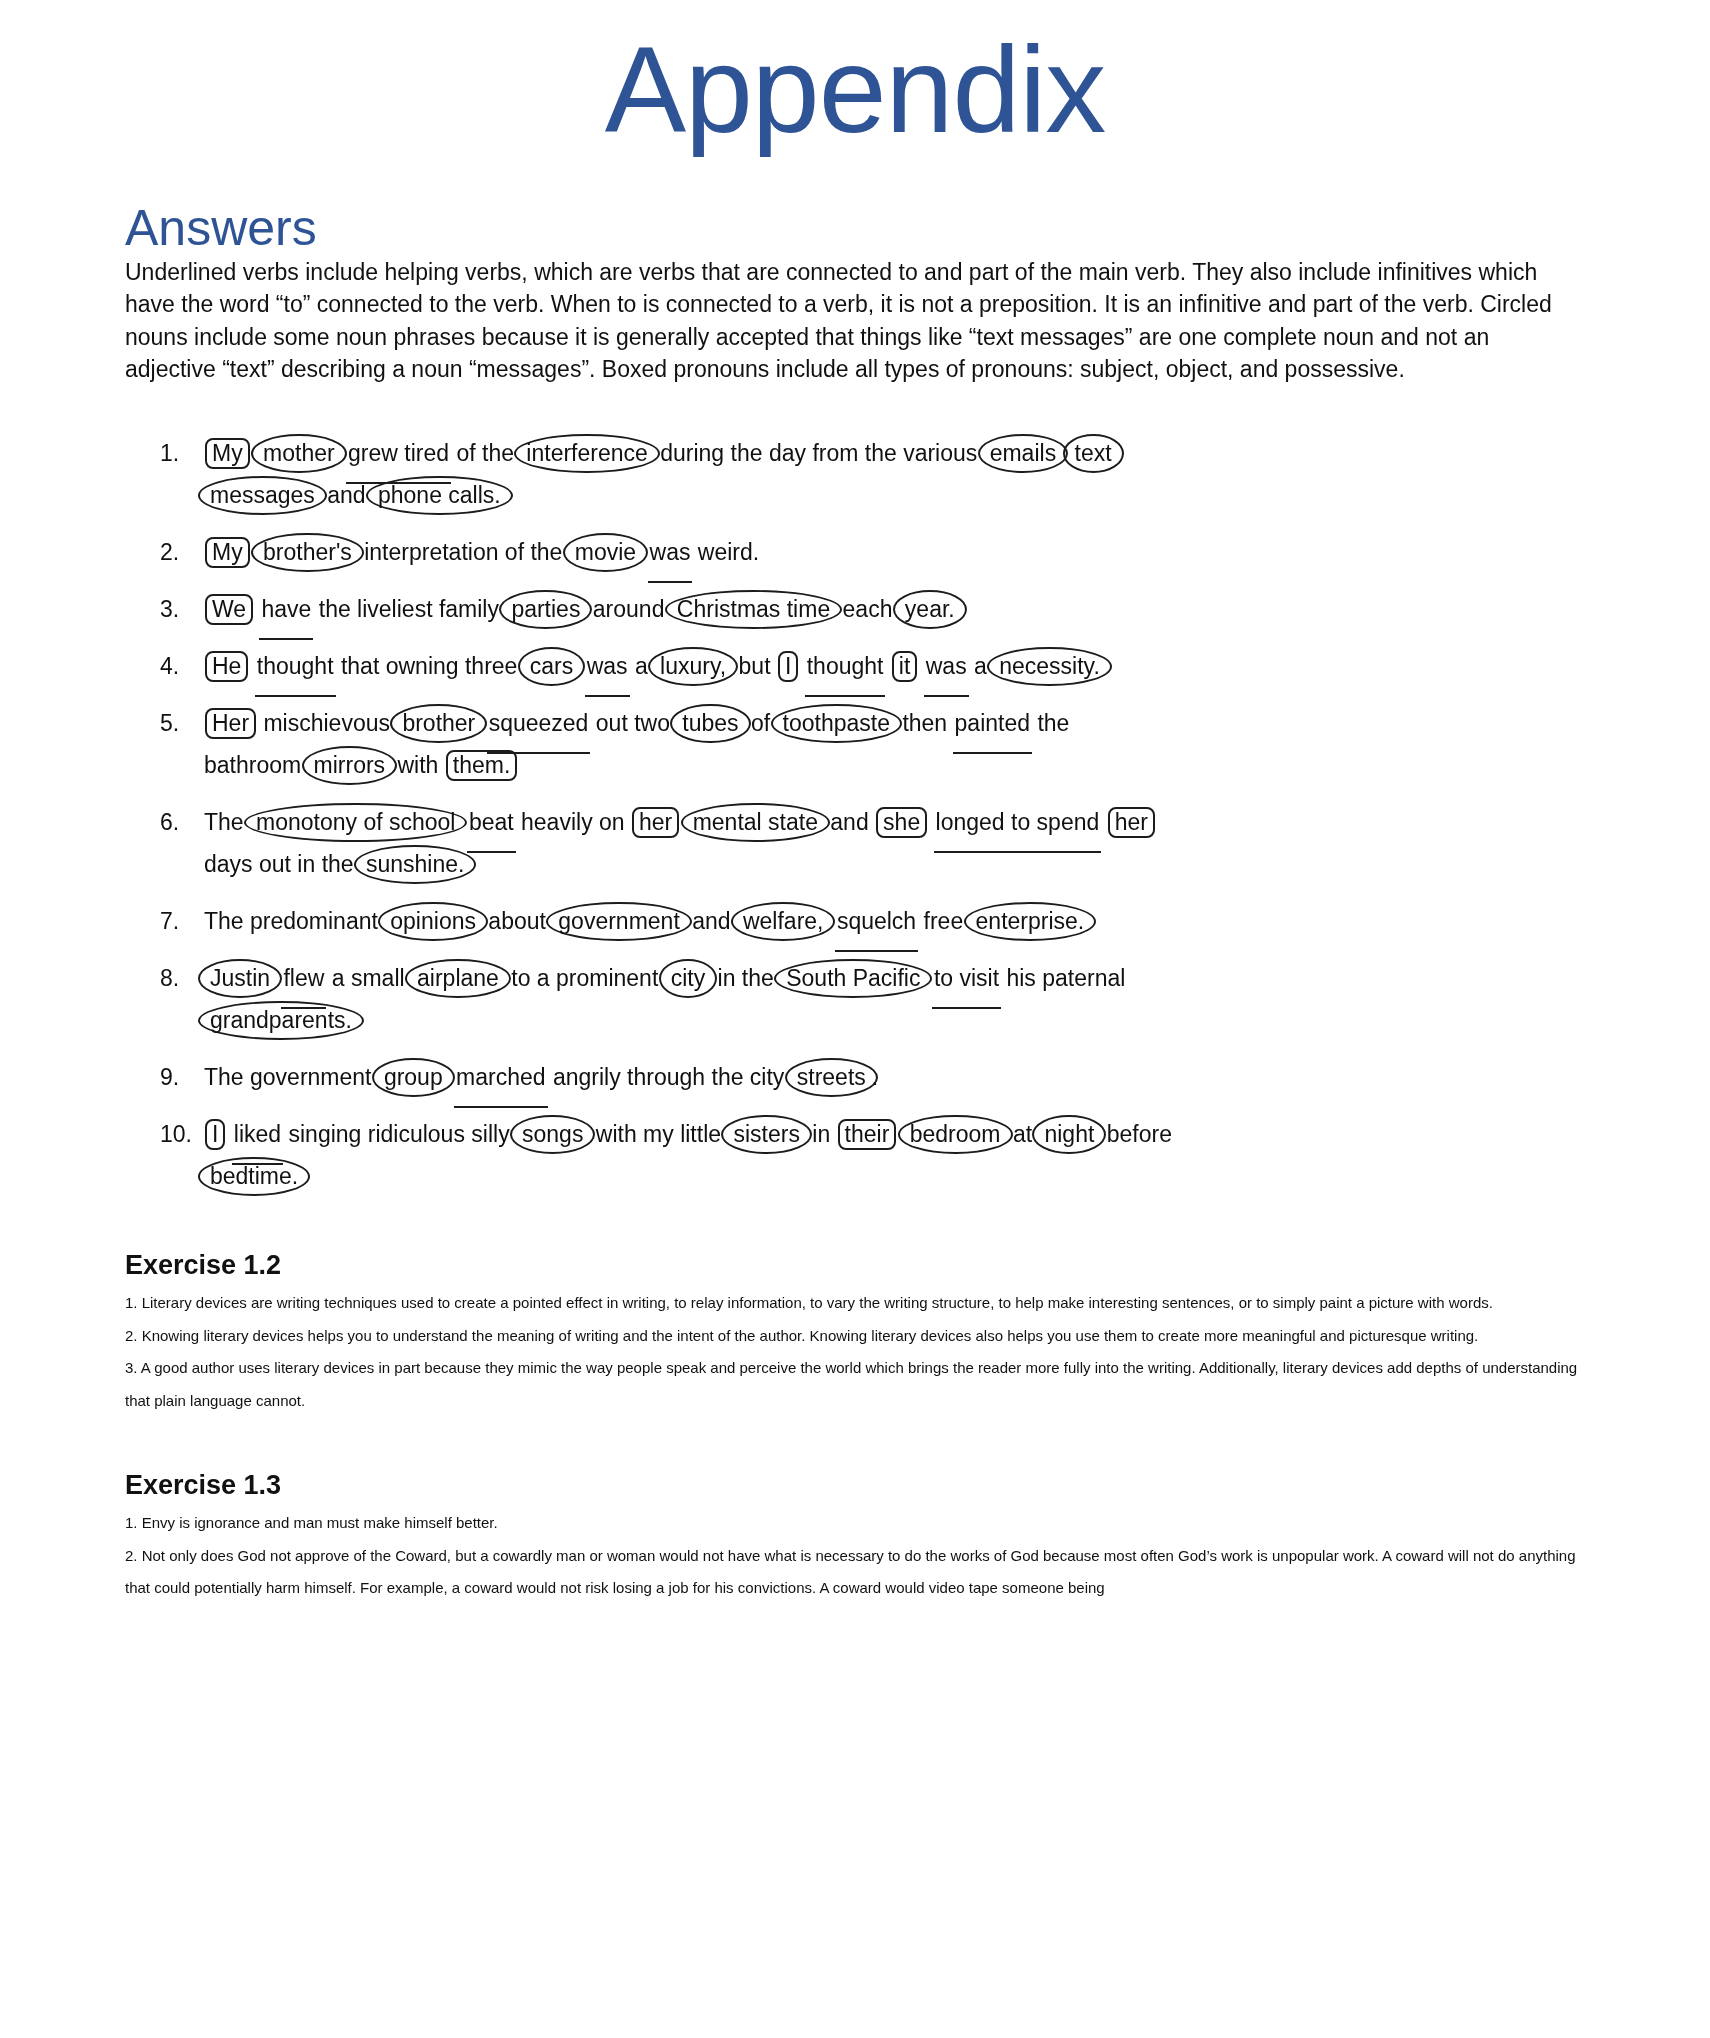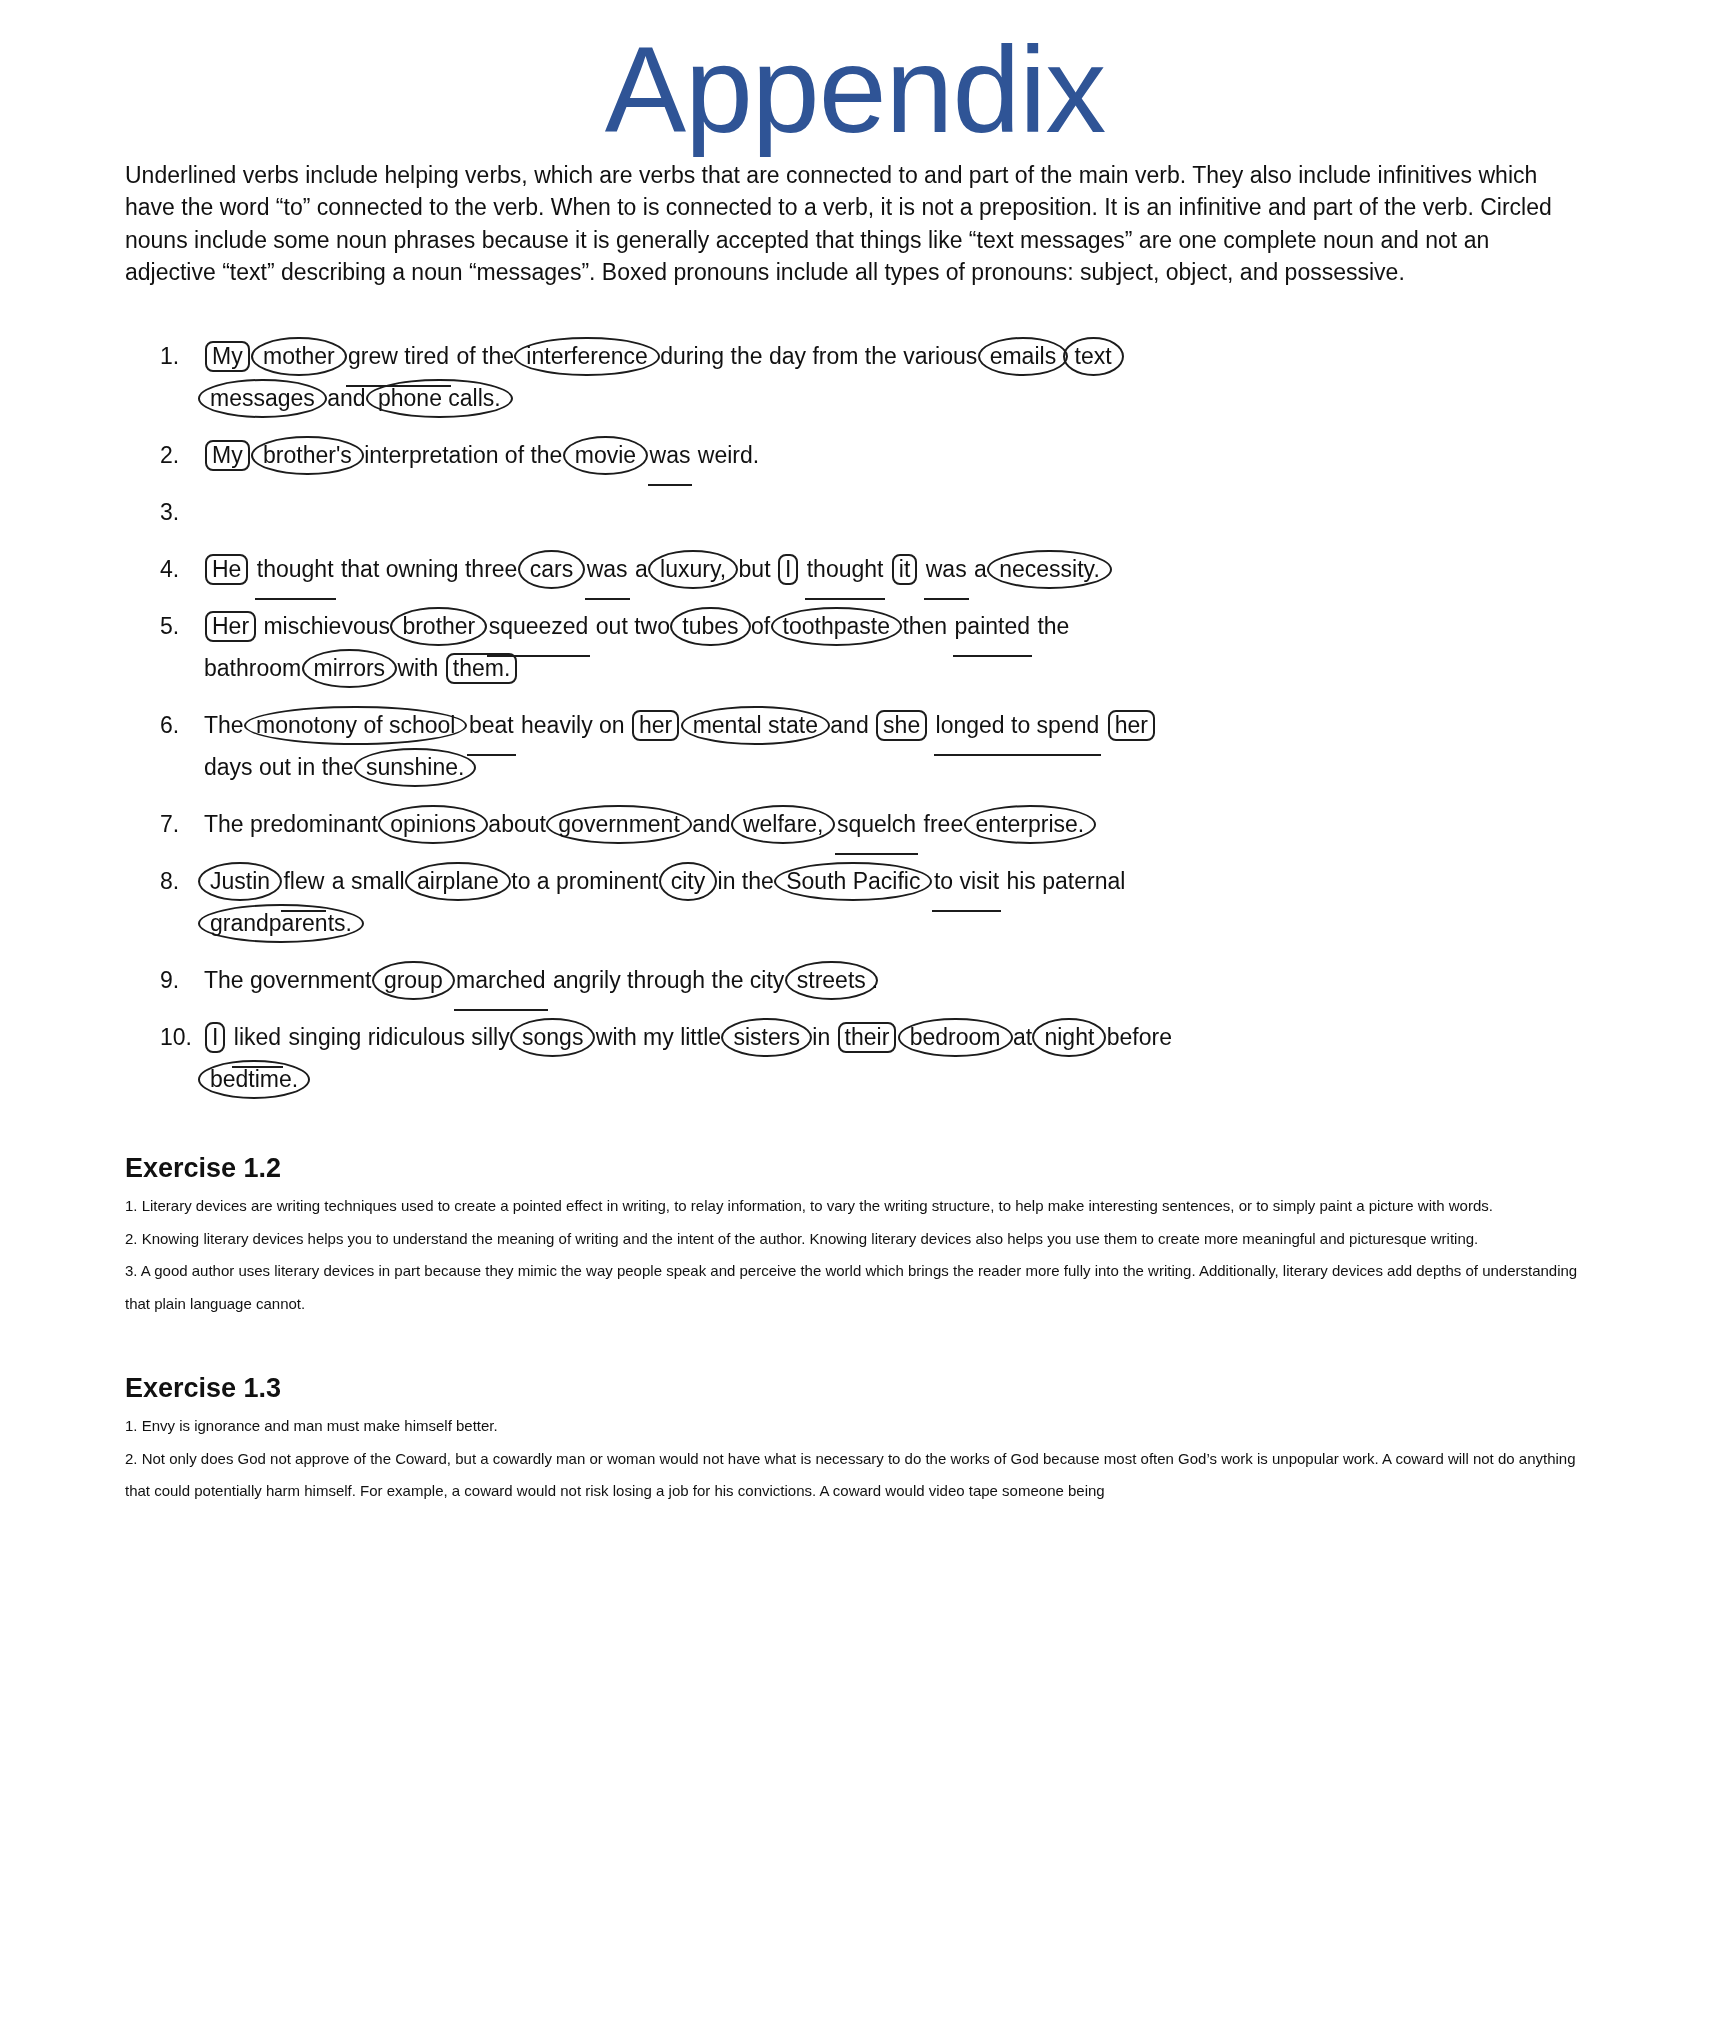--- a/index.html
+++ b/index.html
@@ -96,34 +96,36 @@
   }
   .spacer-bottom { height: 110px; }
 </style>
 </head>
 <body>
 
 <div class="page">
 
   <h1 class="doc-title">Appendix</h1>
 
+  <h2 class="answers-heading">Answers</h2>
 
   <section>
     <p class="body-text">Underlined verbs include helping verbs, which are verbs that are connected to and part of the main verb. They also include infinitives which have the word “to” connected to the verb. When to is connected to a verb, it is not a preposition. It is an infinitive and part of the verb. Circled nouns include some noun phrases because it is generally accepted that things like “text messages” are one complete noun and not an adjective “text” describing a noun “messages”. Boxed pronouns include all types of pronouns: subject, object, and possessive.</p>
     <div class="ex-list">
         <div class="item">
           <div class="num">1.</div>
           <div class="content"><span class="seg box">My</span><span class="seg plain"> </span><span class="seg circle">mother</span><span class="seg plain"> </span><span class="seg underline">grew tired</span><span class="seg plain"> of the </span><span class="seg circle">interference</span><span class="seg plain"> during the day from the various </span><span class="seg circle">emails</span><span class="seg plain"> </span><span class="seg circle">text</span><br><span class="seg circle">messages</span><span class="seg plain"> and </span><span class="seg circle">phone calls.</span></div>
         </div>
         <div class="item">
           <div class="num">2.</div>
           <div class="content"><span class="seg box">My</span><span class="seg plain"> </span><span class="seg circle">brother's</span><span class="seg plain"> interpretation of the </span><span class="seg circle">movie</span><span class="seg plain"> </span><span class="seg underline">was</span><span class="seg plain"> weird.</span></div>
         </div>
         <div class="item">
           <div class="num">3.</div>
+          <div class="content"><span class="seg box">We</span><span class="seg plain"> </span><span class="seg underline">have</span><span class="seg plain"> the liveliest family </span><span class="seg circle">parties</span><span class="seg plain"> around </span><span class="seg circle">Christmas time</span><span class="seg plain"> each </span><span class="seg circle">year.</span></div>
         </div>
         <div class="item">
           <div class="num">4.</div>
           <div class="content"><span class="seg box">He</span><span class="seg plain"> </span><span class="seg underline">thought</span><span class="seg plain"> that owning three </span><span class="seg circle">cars</span><span class="seg plain"> </span><span class="seg underline">was</span><span class="seg plain"> a </span><span class="seg circle">luxury,</span><span class="seg plain"> but </span><span class="seg box">I</span><span class="seg plain"> </span><span class="seg underline">thought</span><span class="seg plain"> </span><span class="seg box">it</span><span class="seg plain"> </span><span class="seg underline">was</span><span class="seg plain"> a </span><span class="seg circle">necessity.</span></div>
         </div>
         <div class="item">
           <div class="num">5.</div>
           <div class="content"><span class="seg box">Her</span><span class="seg plain"> mischievous </span><span class="seg circle">brother</span><span class="seg plain"> </span><span class="seg underline">squeezed</span><span class="seg plain"> out two </span><span class="seg circle">tubes</span><span class="seg plain"> of </span><span class="seg circle">toothpaste</span><span class="seg plain"> then </span><span class="seg underline">painted</span><span class="seg plain"> the</span><br><span class="seg plain">bathroom </span><span class="seg circle">mirrors</span><span class="seg plain"> with </span><span class="seg box">them.</span></div>
         </div>
         <div class="item">

